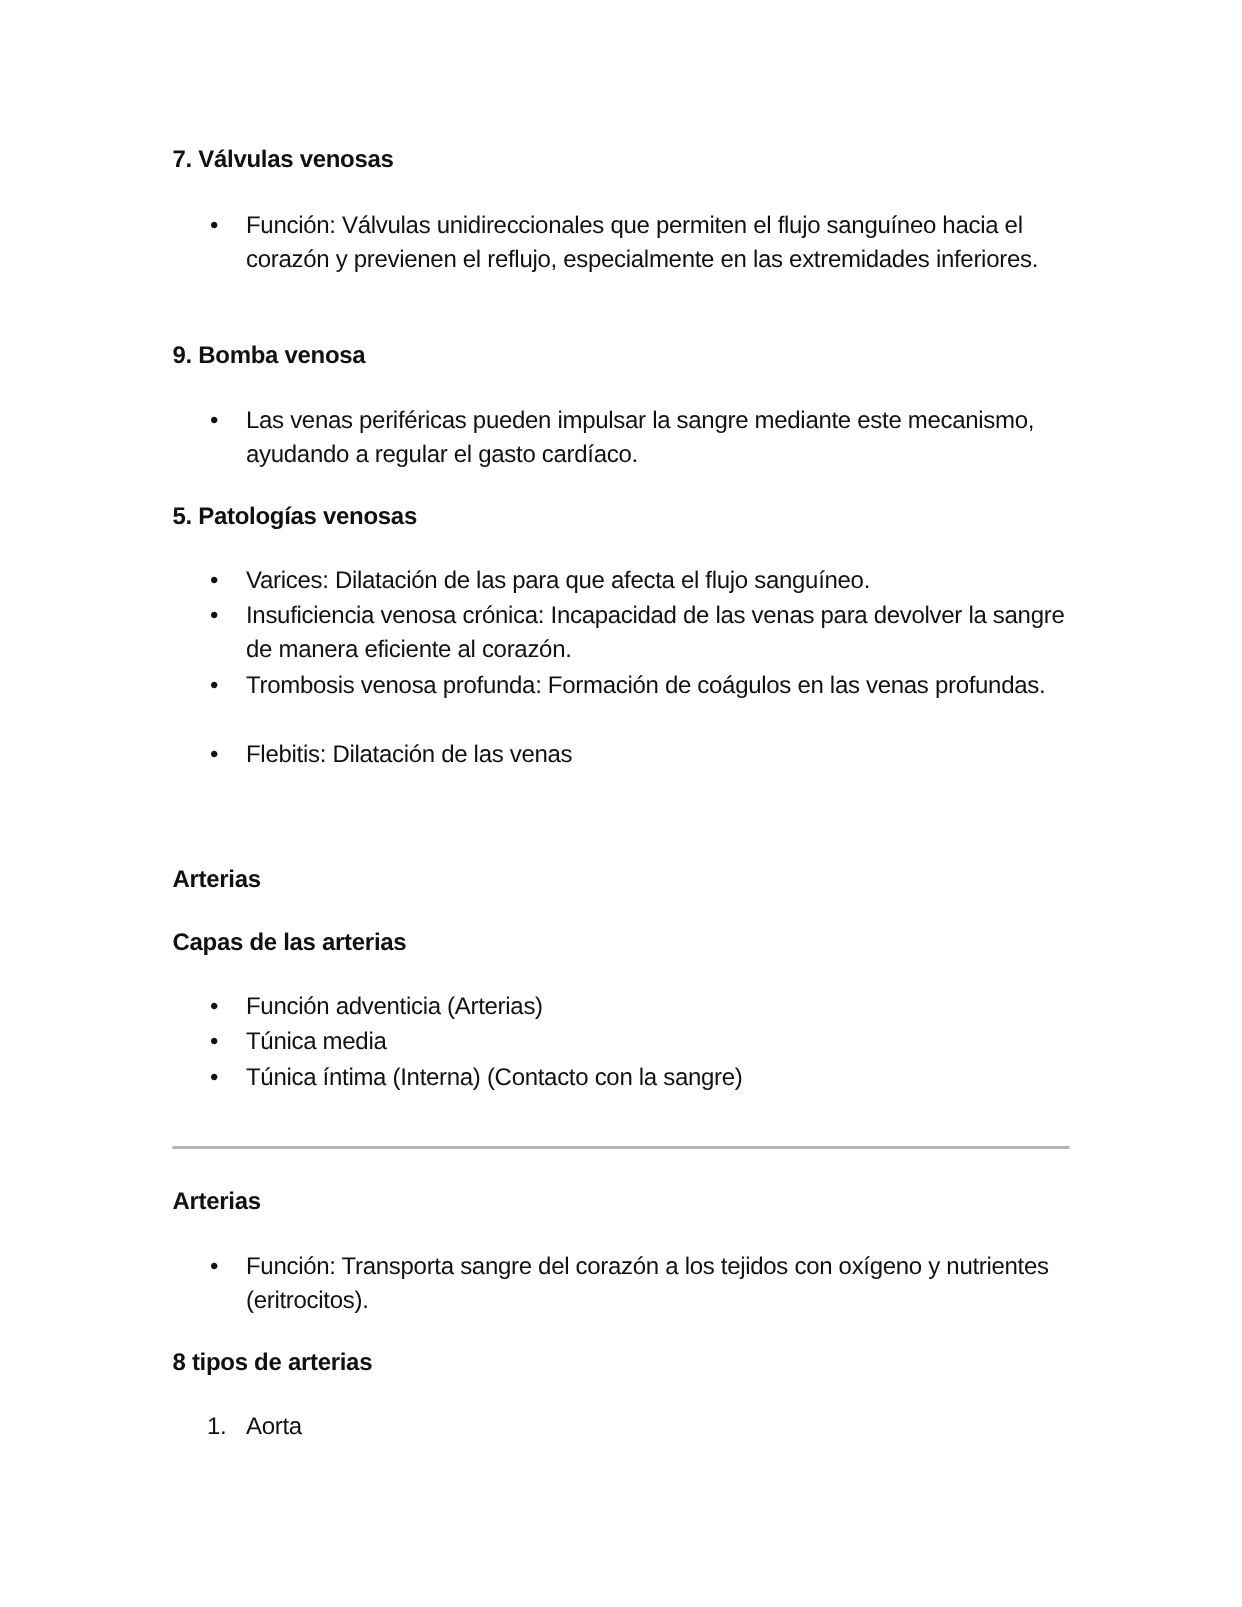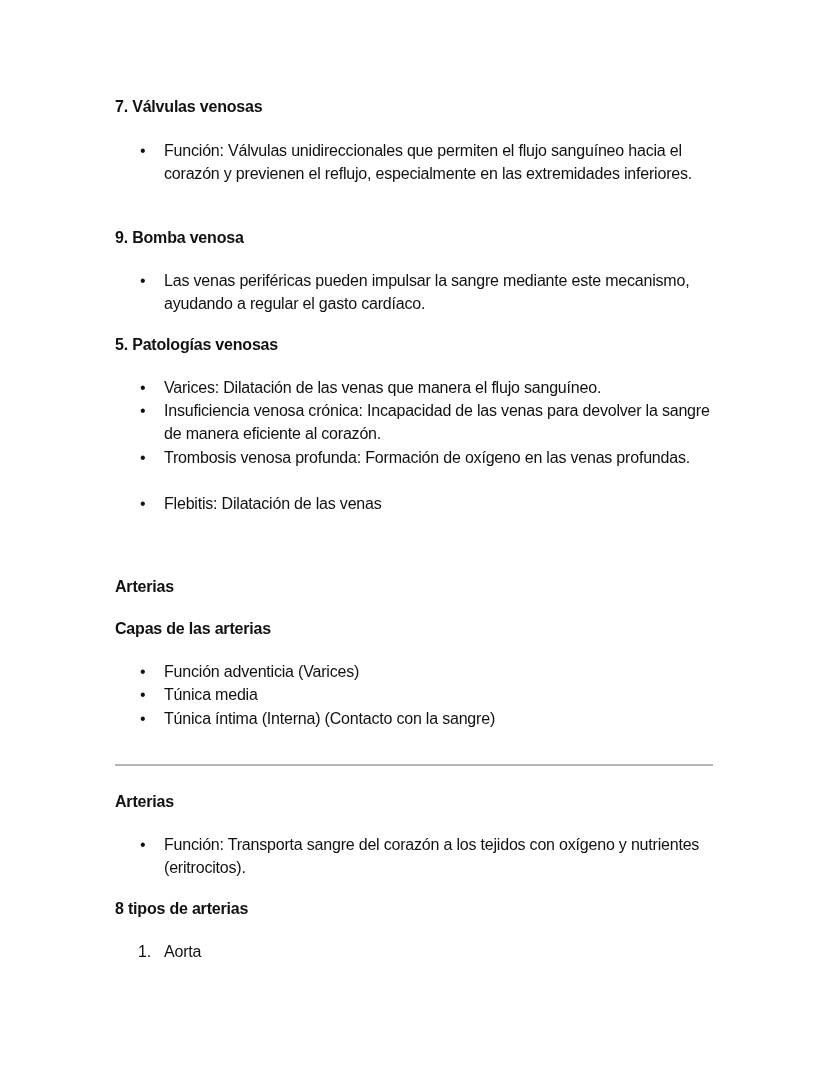--- a/index.html
+++ b/index.html
@@ -26,40 +26,40 @@
 
   <div class="h" style="top:228px">9. Bomba venosa</div>
   <div class="li" style="top:269px">
     <span class="bullet">•</span>
     <span>Las venas periféricas pueden impulsar la sangre mediante este mecanismo, ayudando a regular el </span><b>gasto cardíaco</b><span>.</span>
   </div>
 
   <div class="h" style="top:335px">5. Patologías venosas</div>
   <div class="li" style="top:376px">
     <span class="bullet">•</span>
-    <b>Varices</b><span>: Dilatación de las venas que manera el flujo sanguíneo.</span>
+    <b>Varices</b><span>: Dilatación de las para que afecta el flujo sanguíneo.</span>
   </div>
   <div class="li" style="top:399px">
     <span class="bullet">•</span>
     <b>Insuficiencia venosa crónica</b><span>: Incapacidad de las venas para devolver la sangre de manera eficiente al corazón.</span>
   </div>
   <div class="li" style="top:446px">
     <span class="bullet">•</span>
-    <b>Trombosis venosa profunda</b><span>: Formación de oxígeno en las venas profundas.</span>
+    <b>Trombosis venosa profunda</b><span>: Formación de coágulos en las venas profundas.</span>
   </div>
   <div class="li" style="top:492px">
     <span class="bullet">•</span>
     <b>Flebitis</b><span>: Dilatación de las venas</span>
   </div>
 
   <div class="h" style="top:577px">Arterias</div>
   <div class="h" style="top:619px">Capas de las arterias</div>
   <div class="li" style="top:660px">
     <span class="bullet">•</span>
-    <b>Función adventicia</b><span> (Varices)</span>
+    <b>Función adventicia</b><span> (Arterias)</span>
   </div>
   <div class="li" style="top:683px">
     <span class="bullet">•</span>
     <b>Túnica media</b>
   </div>
   <div class="li" style="top:707px">
     <span class="bullet">•</span>
     <b>Túnica íntima</b><span> (Interna) (Contacto con la sangre)</span>
   </div>
 

